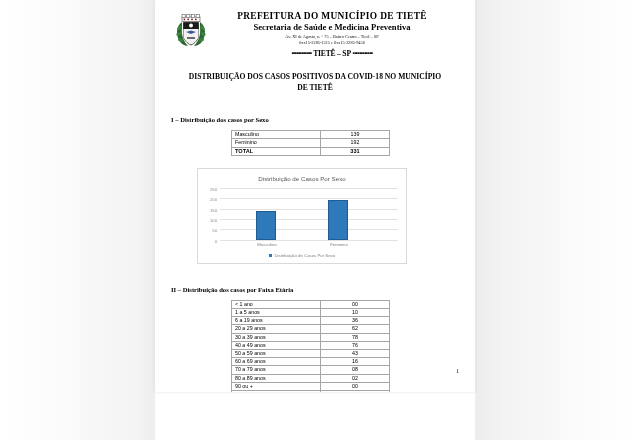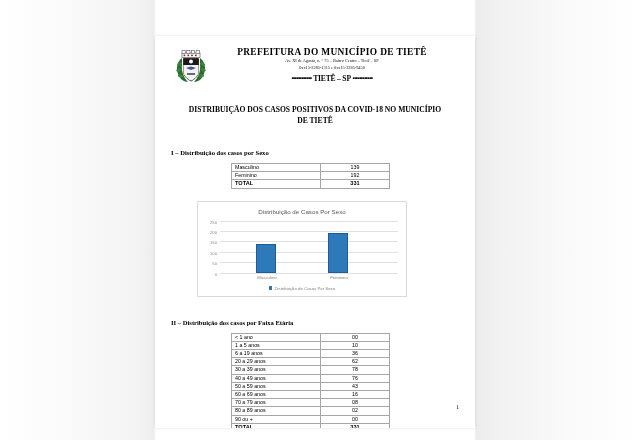--- a/index.html
+++ b/index.html
@@ -25,21 +25,20 @@
   
   #page {
     position: absolute;
     left: 155px;
     top: 0px;
     width: 320px;
     height: 392px;
     background: #ffffff;
     box-shadow: 0 0 3px rgba(0,0,0,0.13);
     overflow: hidden;
-    margin-top: 36px;
   }
   .inner {
     position: absolute;
     left: 16px;
     top: 0;
     width: 288px;
   }
 
   
   .hdr {
@@ -249,20 +248,21 @@
             <path d="M9.5 9.5 H24.5 V22 C24.5 27,20.5 30.5,17 32 C13.5 30.5,9.5 27,9.5 22 Z" fill="#ffffff" stroke="#2f2f2f" stroke-width="0.9"></path>
             <path d="M9.5 9.5 H24.5 V16 H9.5 Z" fill="#1a1a1a"></path>
             <path d="M9.5 16 H24.5 V22 C24.5 26.5,20.5 29.8,17 31.2 C13.5 29.8,9.5 26.5,9.5 22 Z" fill="#f2f2f2"></path>
             <circle cx="17" cy="12.6" r="2" fill="#ffffff"></circle>
             <path d="M12 19 L17 17.4 L22 19 L17 21 Z" fill="#3b5998"></path>
             <path d="M13 24 H21 V26 H13 Z" fill="#6b6b6b"></path>
           </svg>
         </div>
         <div class="hdr-text">
           <div class="org1">PREFEITURA DO MUNICÍPIO DE TIETÊ</div>
+          <div class="org2">Secretaria de Saúde e Medicina Preventiva</div>
           <div class="addr">Av. XI de Agosto, n. ° 75 – Bairro Centro – Tietê – SP</div>
           <div class="addr">0xx15-3285-1315   e 0xx15-3285-9450</div>
           <div class="citybar"><span class="sq">▪▪▪▪▪▪▪▪▪▪▪▪</span>&nbsp;<span>TIETÊ – SP</span>&nbsp;<span class="sq">▪▪▪▪▪▪▪▪▪▪▪▪</span></div>
         </div>
       </div>
 
       <div class="doc-title">DISTRIBUIÇÃO DOS CASOS POSITIVOS DA COVID-18 NO MUNICÍPIO DE TIETÊ</div>
 
       <div class="sec" id="sec1">I – Distribuição dos casos por Sexo</div>
 

